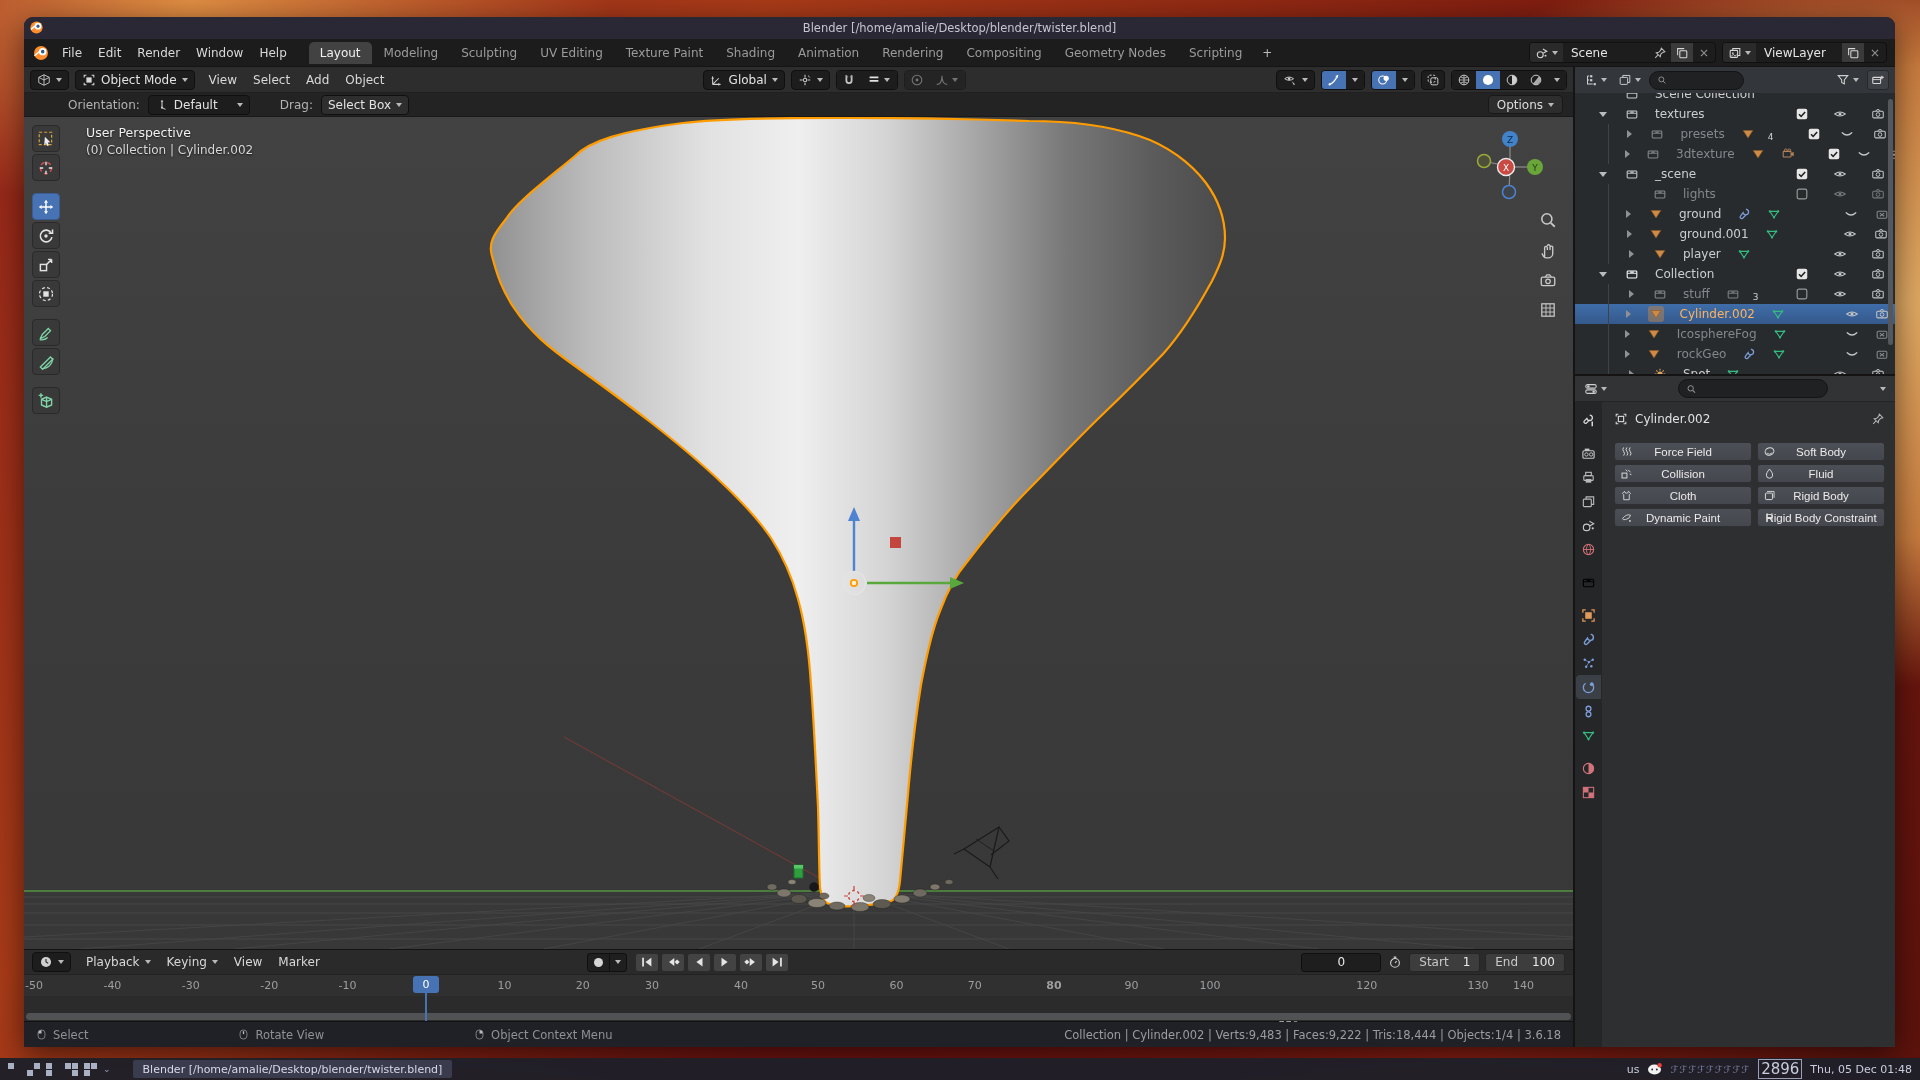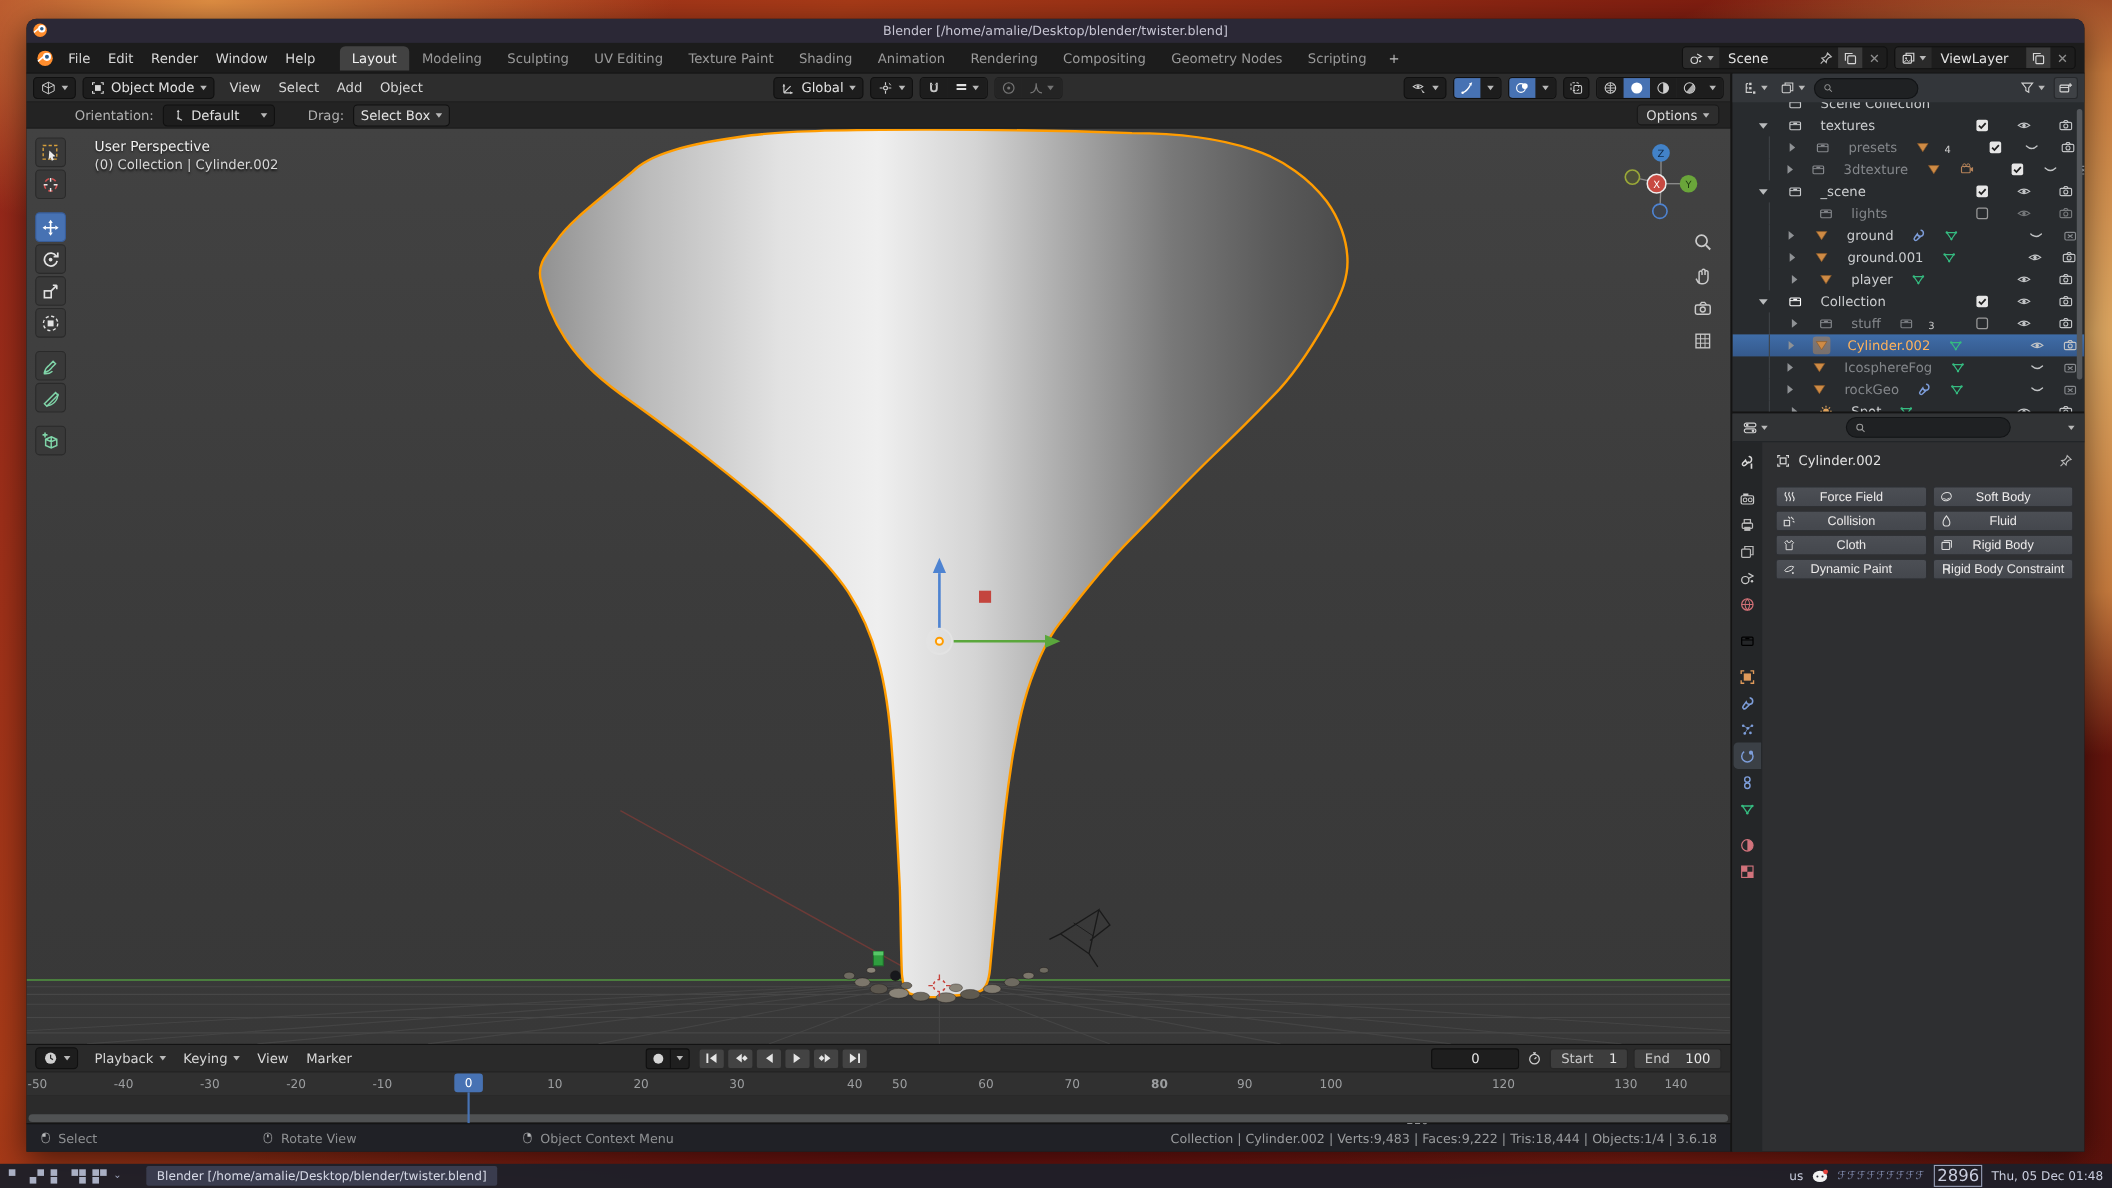--- a/index.html
+++ b/index.html
@@ -705,22 +705,22 @@
           </div>
         </div>
         <div class="ruler" id="tl-ruler">
             <span class="rlab" style="left: 10px;">-50</span>
             <span class="rlab" style="left: 88.4px;">-40</span>
             <span class="rlab" style="left: 166.8px;">-30</span>
             <span class="rlab" style="left: 245.2px;">-20</span>
             <span class="rlab" style="left: 323.6px;">-10</span>
             <span class="rlab" style="left: 480.4px;">10</span>
             <span class="rlab" style="left: 558.8px;">20</span>
-            <span class="rlab" style="left: 646px;">30</span>
-            <span class="rlab" style="left: 753px;">40</span>
+            <span class="rlab" style="left: 628px;">30</span>
+            <span class="rlab" style="left: 717px;">40</span>
             <span class="rlab" style="left: 794px;">50</span>
             <span class="rlab" style="left: 872.4px;">60</span>
             <span class="rlab" style="left: 950.8px;">70</span>
             <span class="rlab" style="left: 1030px; font-weight: bold;">80</span>
             <span class="rlab" style="left: 1107.6px;">90</span>
             <span class="rlab" style="left: 1186px;">100</span>
             <span class="rlab" style="left: 1264.4px; margin-top: 33px;">110</span>
             <span class="rlab" style="left: 1342.8px;">120</span>
             <span class="rlab" style="left: 1454px;">130</span>
             <span class="rlab" style="left: 1499.6px;">140</span>

